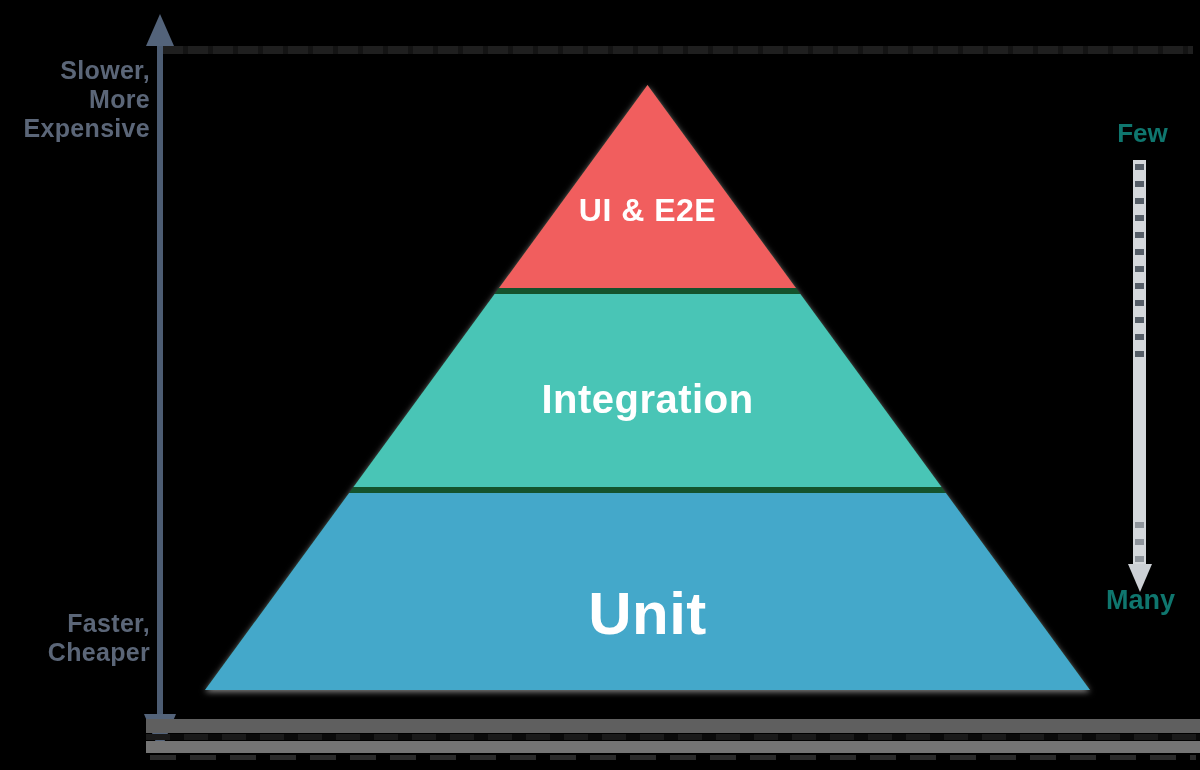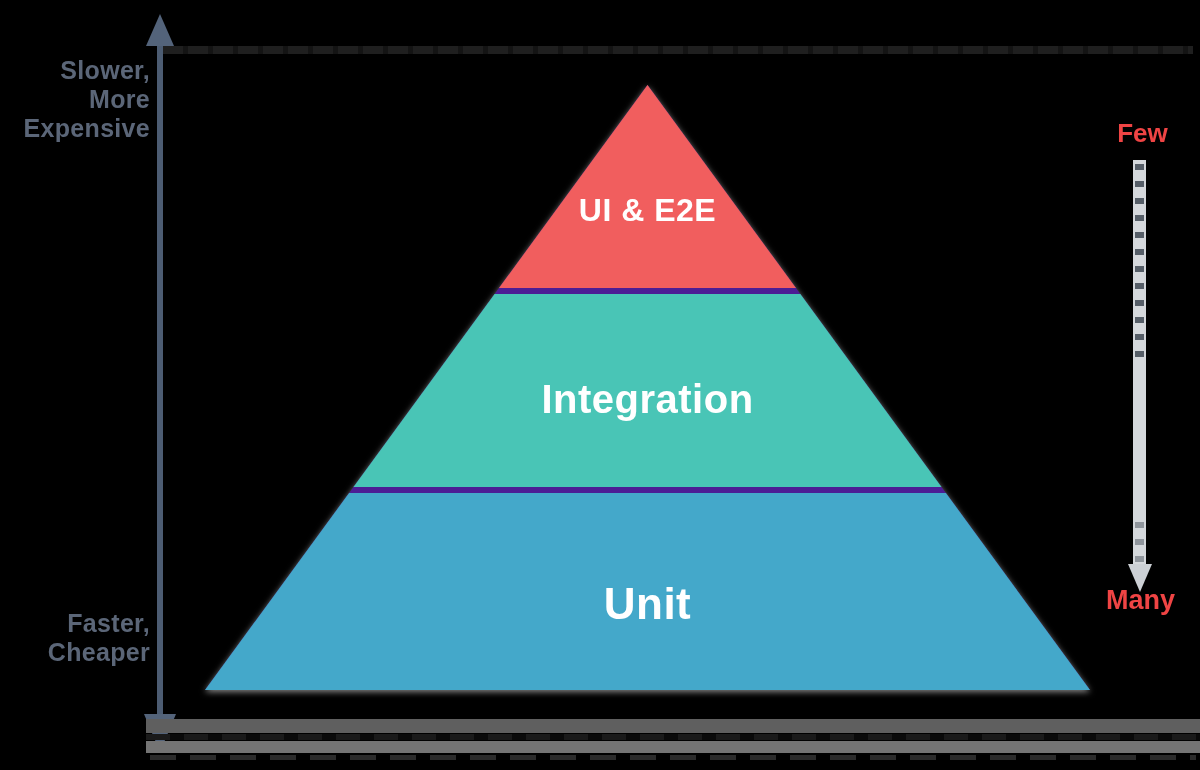--- a/index.html
+++ b/index.html
@@ -37,53 +37,53 @@
   .top-line{
     position:absolute;left:163px;top:46px;width:1030px;height:8px;
     background:repeating-linear-gradient(90deg,#1f1f1f 0 20px,#141414 20px 25px);
   }
   
   .pyramid-wrap{
     position:absolute;left:205px;top:85px;width:885px;height:605px;
     filter:drop-shadow(0 2px 3px rgba(150,150,150,0.9));
   }
   .pyramid{
-    position:absolute;inset:0;background:#4c1d95;
+    position:absolute;inset:0;background:#14532d;
     clip-path:polygon(50% 0,100% 100%,0 100%);
   }
   .band{position:absolute;left:0;width:100%;}
   .band.red{top:0;height:203px;}
   .band.teal{top:209px;height:193px;}
   .band.blue{top:408px;height:197px;}
   .lvl-label{
     position:absolute;left:0;width:100%;text-align:center;
     color:#fff;font-weight:bold;letter-spacing:.5px;
   }
   .lvl-label.l0{top:107px;font-size:32px;}
   .lvl-label.l1{top:292px;font-size:40px;}
-  .lvl-label.l2{top:494px;font-size:44px;}
+  .lvl-label.l2{top:494px;font-size:60px;}
   
   .scale-line{
     position:absolute;left:1133px;top:160px;width:13px;height:408px;
     background:#d5d8dc;
   }
   .scale-dashes{
     position:absolute;left:1135px;top:164px;width:9px;height:198px;
     background:repeating-linear-gradient(180deg,#565e68 0 6px,transparent 6px 17px);
   }
   .scale-dashes.faint{
     top:522px;height:46px;opacity:.55;
   }
   .scale-arrow{
     position:absolute;left:1128px;top:564px;width:0;height:0;
     border-left:12px solid transparent;border-right:12px solid transparent;
     border-top:28px solid #ccd0d5;
   }
   .scale-label{
-    position:absolute;text-align:center;font-weight:bold;color:#ef4444;
+    position:absolute;text-align:center;font-weight:bold;color:#0f766e;
   }
   .scale-label.few{left:1100px;width:85px;top:118px;font-size:26px;}
   .scale-label.many{left:1093px;width:95px;top:585px;font-size:27px;text-align:center;}
   
   .bottom-bar-1{position:absolute;left:146px;top:719px;width:1054px;height:14px;}
   .bottom-mid-dashes{
     position:absolute;left:146px;top:734px;width:1054px;height:6px;
     background:repeating-linear-gradient(90deg,#1a1a1a 0 24px,#0a0a0a 24px 38px);
   }
   .bottom-bar-2{position:absolute;left:146px;top:741px;width:1054px;height:12px;}

